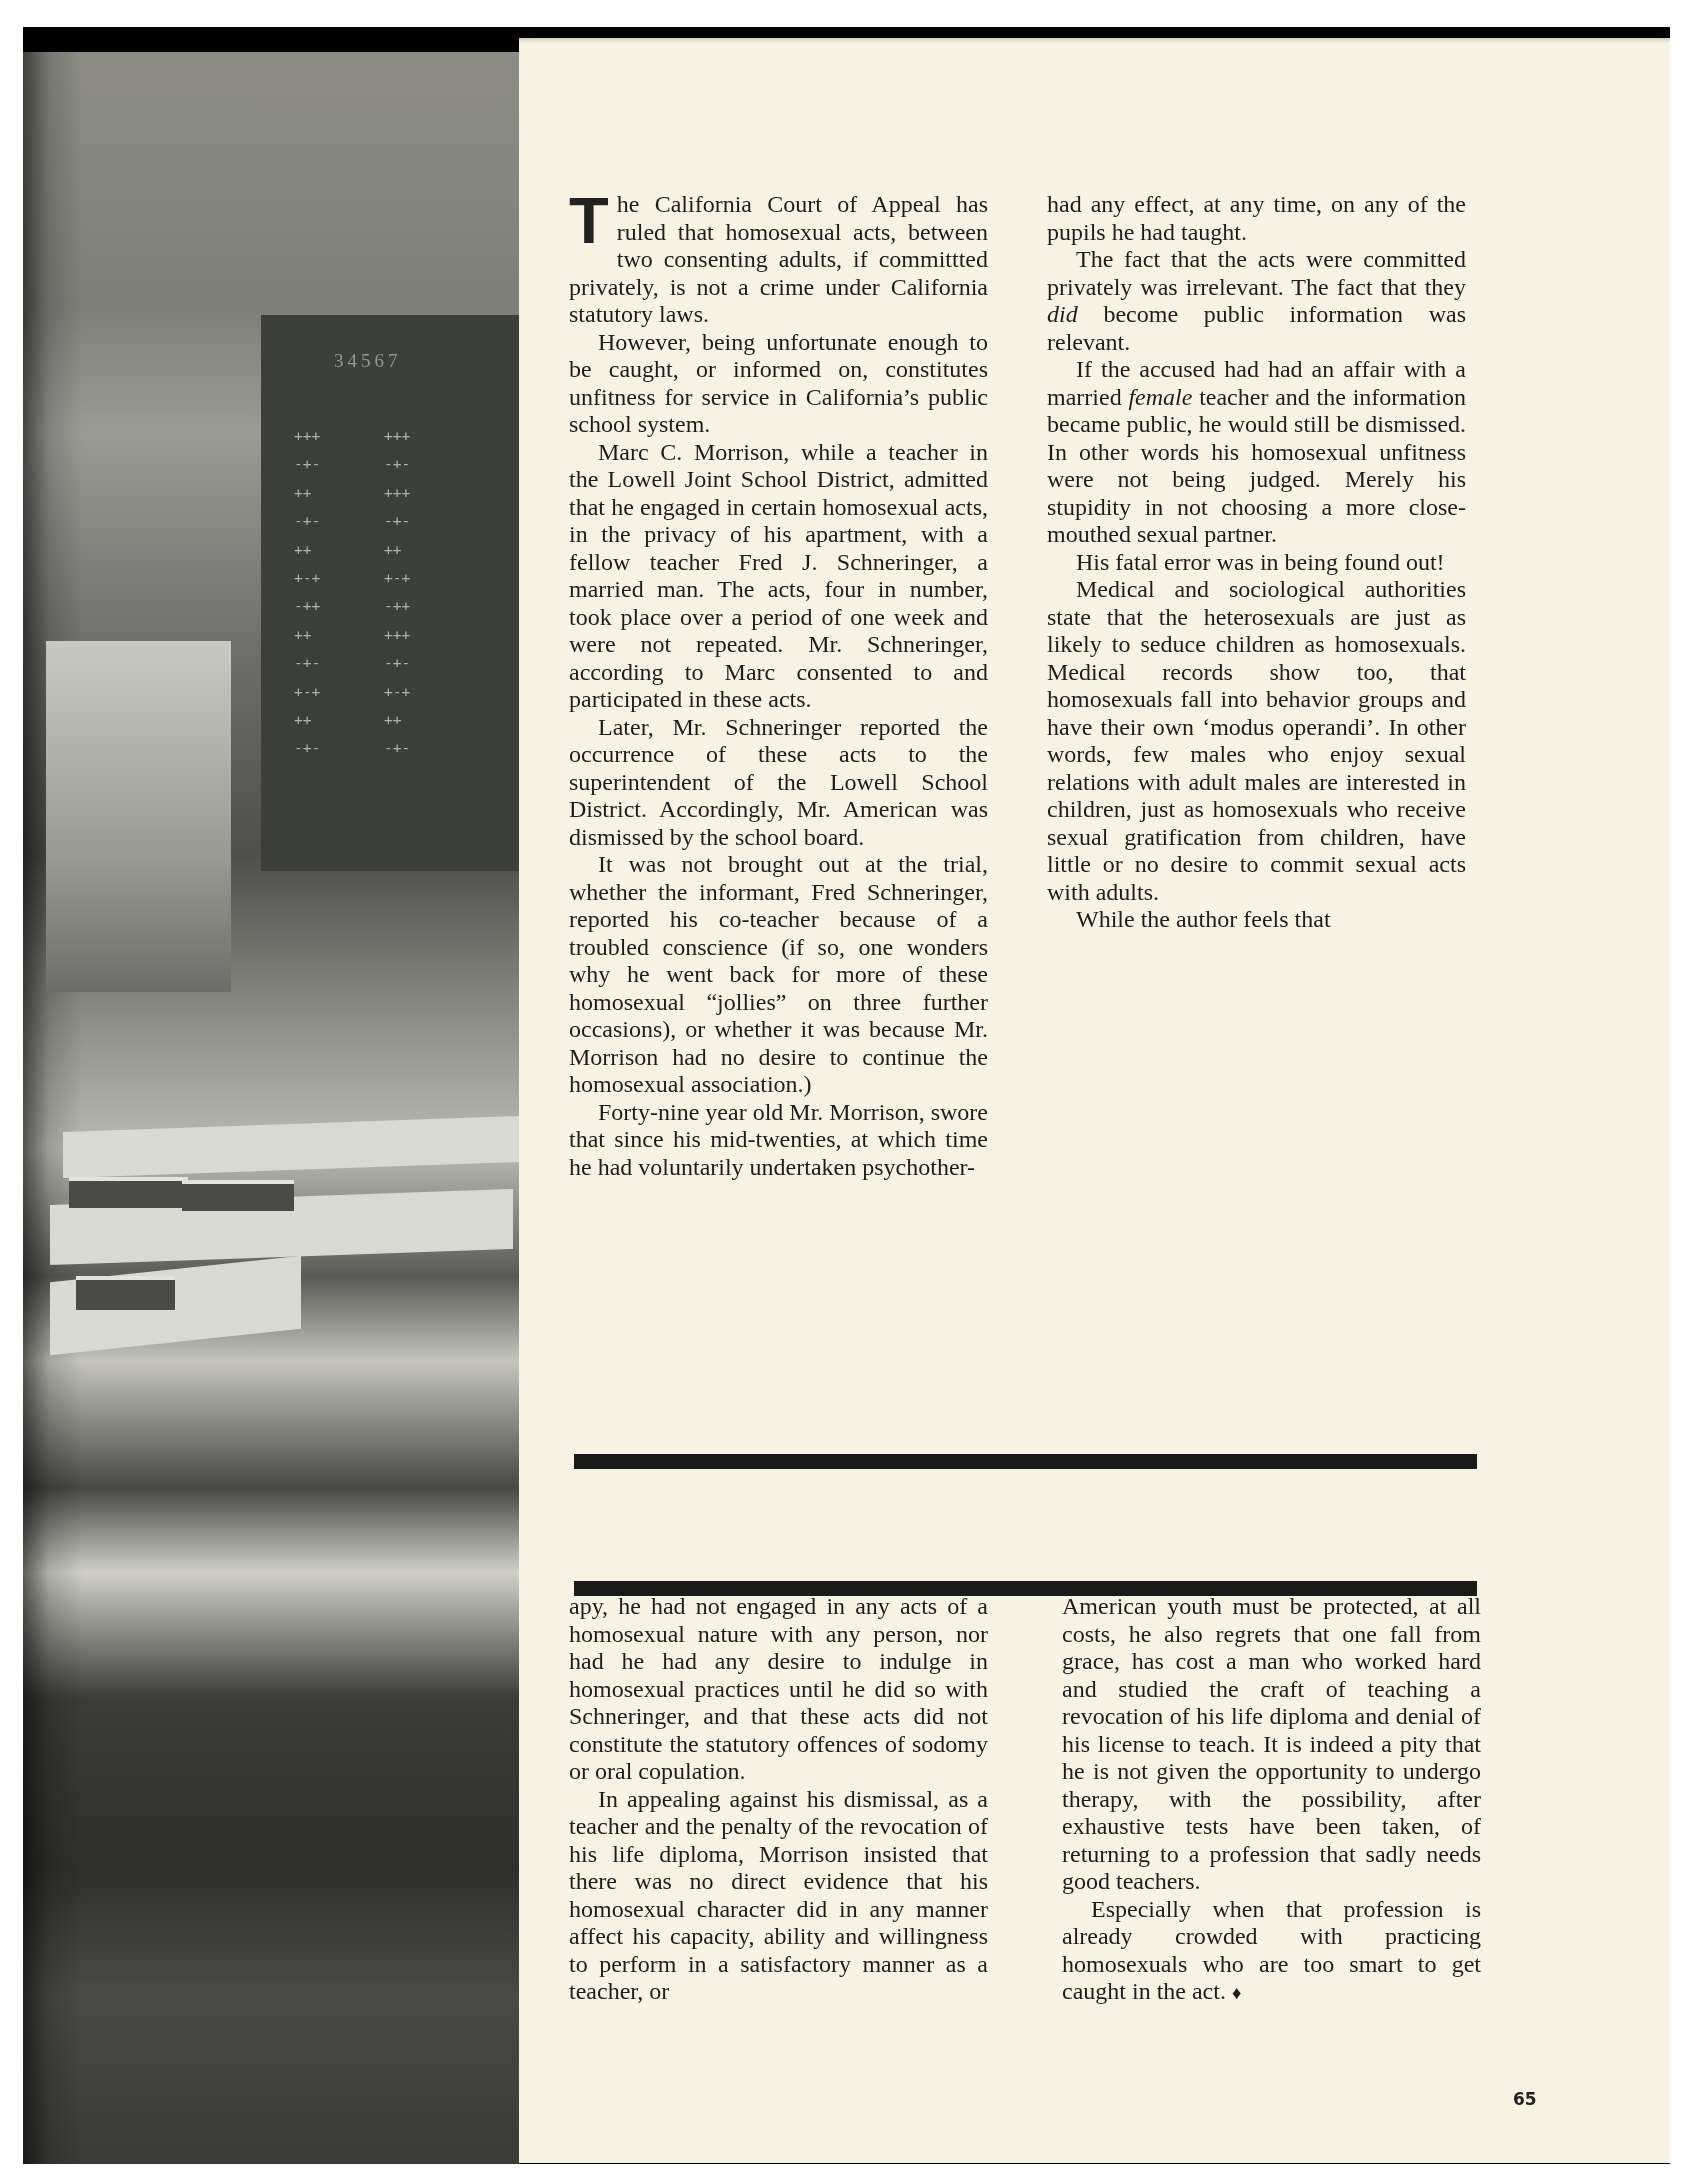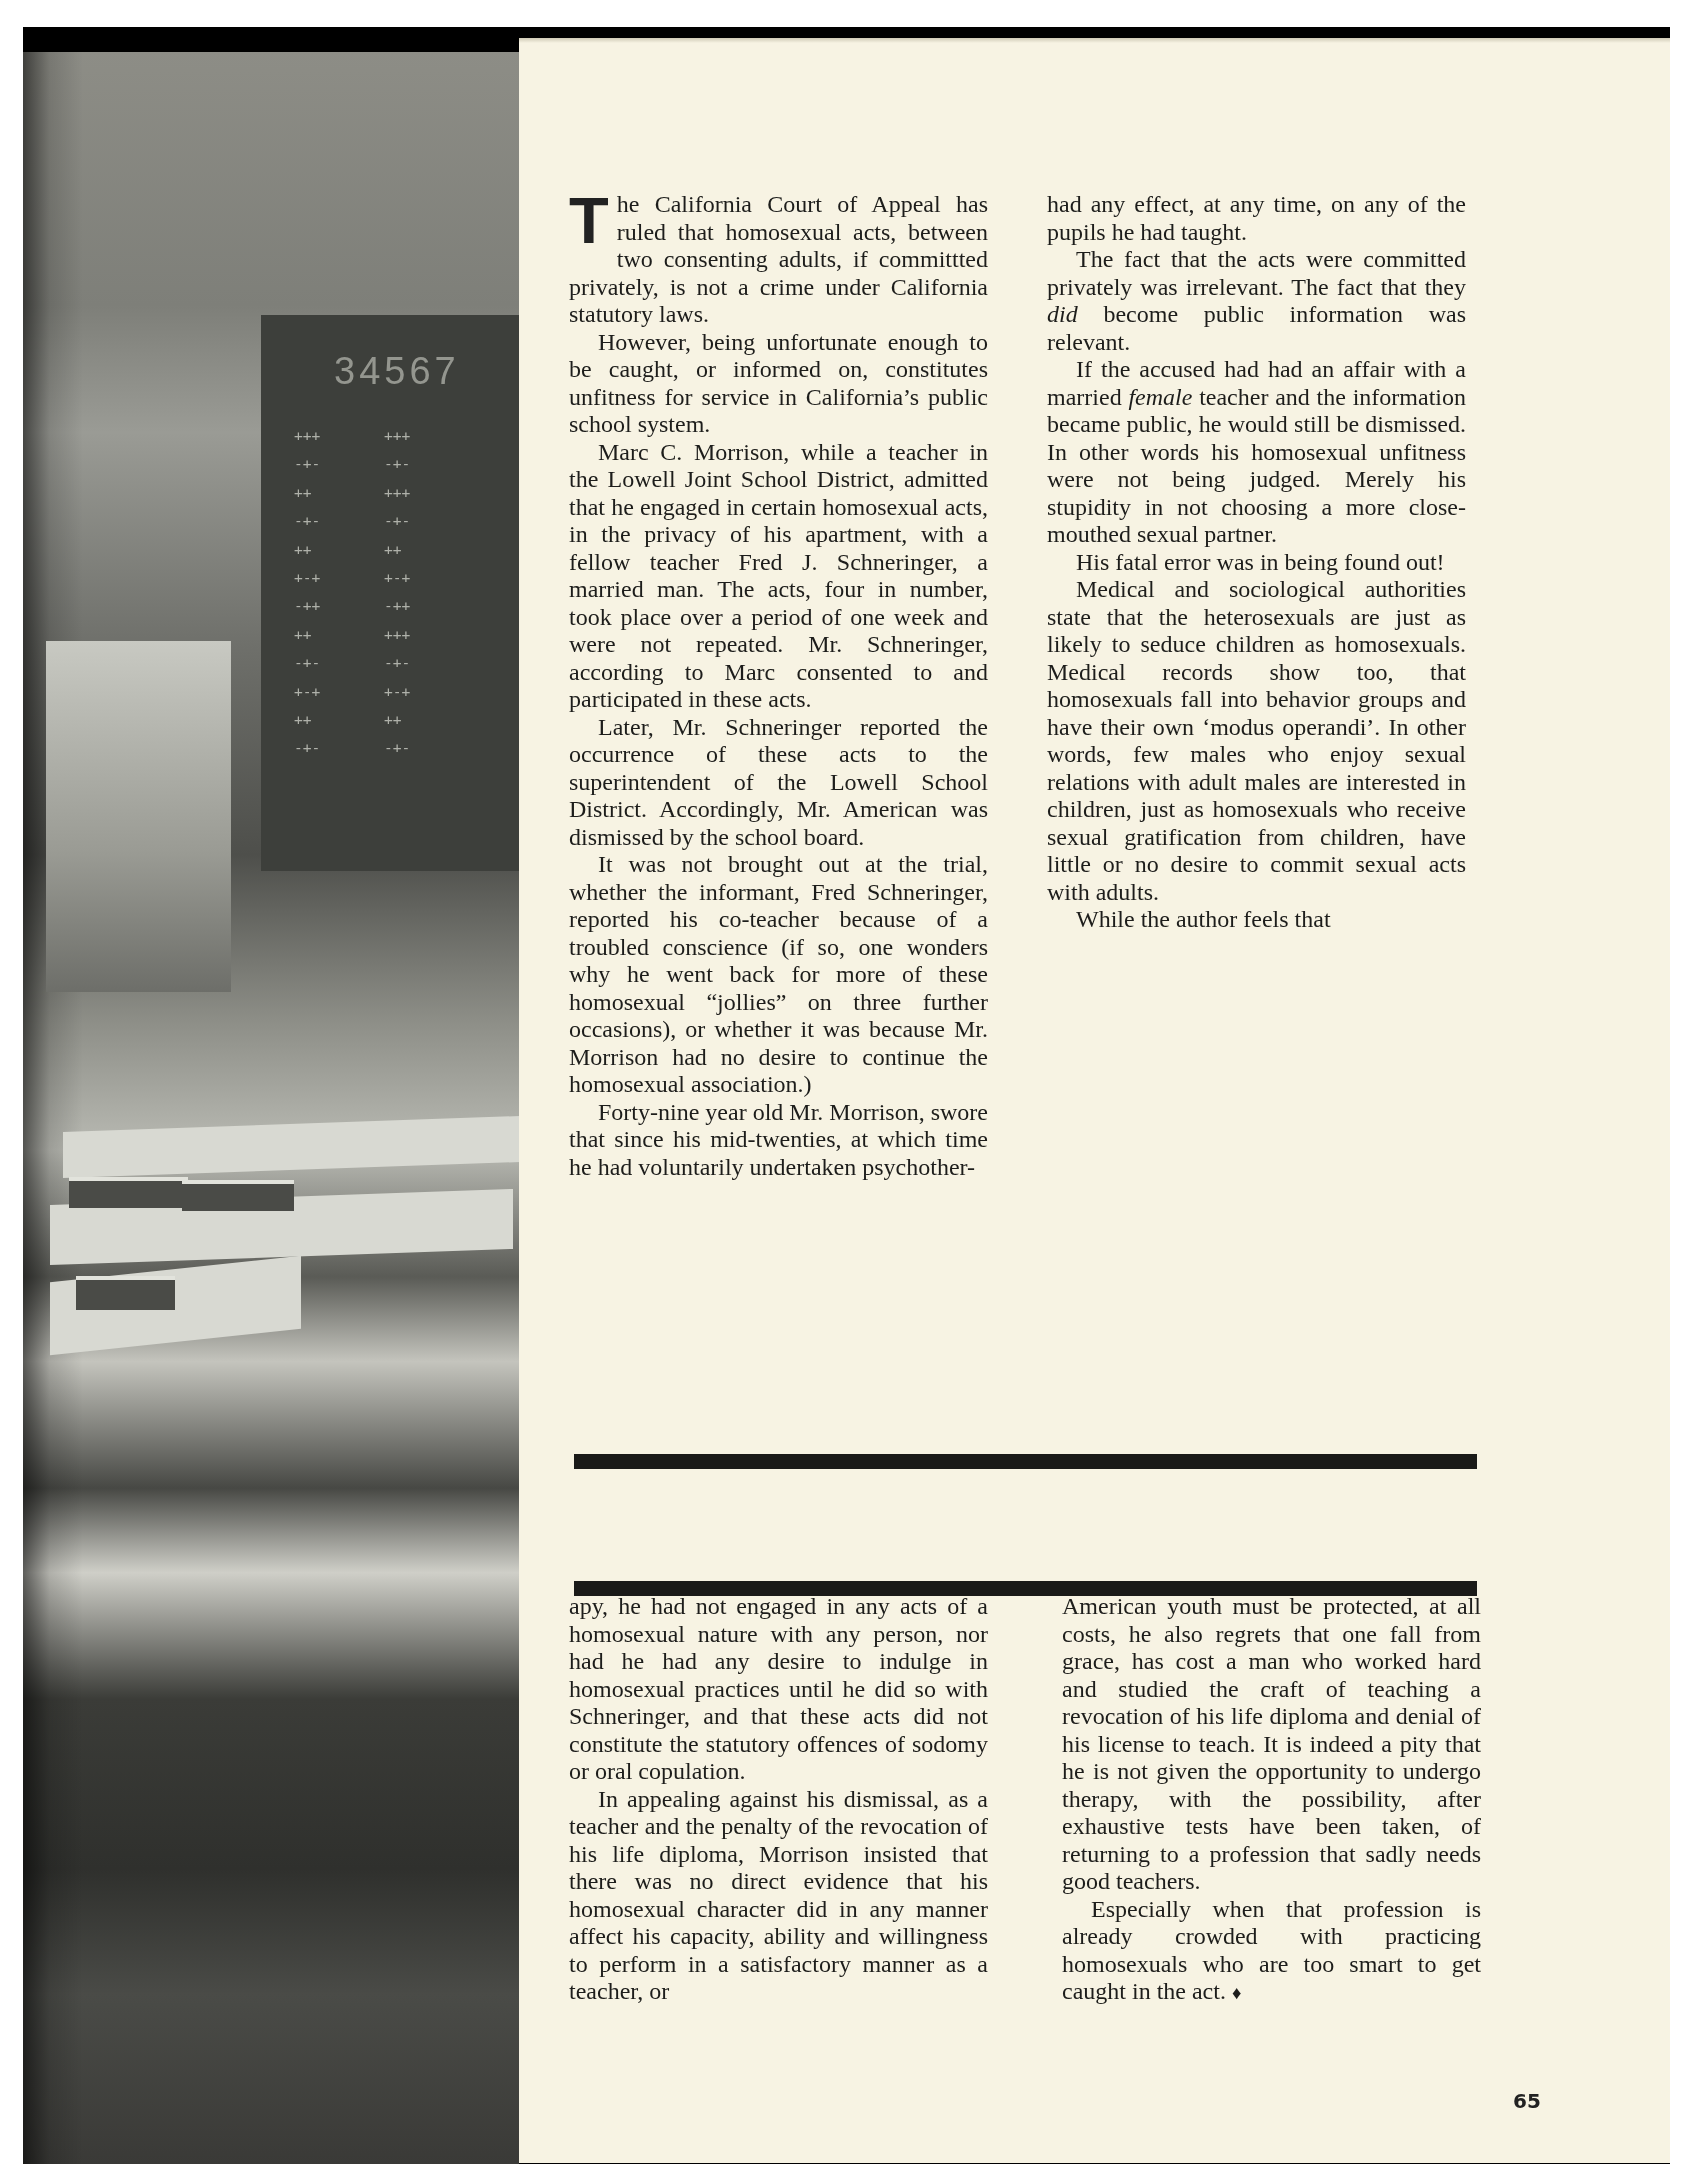--- a/index.html
+++ b/index.html
@@ -6,21 +6,21 @@
   body { width: 1687px; height: 2183px; position: relative; overflow: hidden; font-family: "Liberation Serif", serif; }
 
   .scan-frame { position: absolute; left: 23px; top: 26.5px; width: 1647px; height: 2137px; background: #000; }
   .photo {
     position: absolute; left: 23px; top: 52px; width: 496px; height: 2112px;
     background:
       linear-gradient(90deg, rgba(0,0,0,0.55) 0px, rgba(0,0,0,0.15) 26.5px, rgba(0,0,0,0) 60px),
       linear-gradient(180deg, #8d8d86 0%, #7e7f79 12%, #9a9b95 18%, #6f706b 28%, #4e4f4b 38%, #8e8f88 46%, #b9bab3 52%, #5a5b56 58%, #c4c4bd 62%, #474844 68%, #cfcfc8 72%, #3b3c38 78%, #2f302d 86%, #4a4b47 92%, #3a3a37 100%);
   }
   .chalkboard { position: absolute; left: 261px; top: 314px; width: 258px; height: 556px; background: #3d3f3b; }
-  .chalk-numbers { position: absolute; left: 334px; top: 351px; color: #b9bbb3; font-size: 38px; letter-spacing: 4px; font-family: Liberation Sans, sans-serif; opacity: 0.7; }
+  .chalk-numbers { position: absolute; left: 334px; top: 351px; color: #b9bbb3; font-size: 19px; letter-spacing: 4px; font-family: Liberation Serif, serif; opacity: 0.7; }
   .chalk-col { position: absolute; color: #d6d8cf; font-size: 14.6px; line-height: 28.4px; font-family: "DejaVu Sans Mono", monospace; opacity: 0.75; }
   .window-pane { position: absolute; left: 23px; top: 589px; width: 185px; height: 351px; background: linear-gradient(180deg, #c8c9c2, #9a9b94 60%, #6d6e69); }
   .desk-top { position: absolute; background: #d8d9d2; }
   .book { position: absolute; background: #4a4b47; border-top: 4px solid #e2e3dc; }
 
   .page {
     position: absolute; left: 519px; top: 38px; width: 1151px; height: 2125px;
     background: #f7f3e3;
   }
   .page::before { content: ""; position: absolute; left: 0; right: 0; top: 0; height: 5.3px; background: linear-gradient(180deg, #cfcab6, rgba(247,243,227,0)); }
@@ -38,21 +38,21 @@
 
   .rule { position: absolute; left: 55px; width: 903px; height: 14.6px; background: #1a1a18; }
   .rule-top { top: 1416px; }
   .rule-bottom { top: 1543px; }
   .pullquote {
     position: absolute; left: 55px; top: 1442px; width: 903px;
     text-align: center; font-family: "DejaVu Sans", sans-serif; font-weight: bold;
     font-size: 30px; line-height: 38px; color: #1a1a18; letter-spacing: -0.3px;
   }
   .end-mark { font-size: 18.5px; }
-  .page-number { position: absolute; left: 994px; top: 2051px; font-family: "DejaVu Sans", sans-serif; font-weight: bold; font-size: 20px; color: #222; }
+  .page-number { position: absolute; left: 994px; top: 2051px; font-family: "DejaVu Sans", sans-serif; font-weight: bold; font-size: 17px; color: #222; }
 </style>
 </head>
 <body>
 
 <div class="scan-frame"></div>
 
 <div class="photo">
   <div class="window-pane"></div>
   <div class="chalkboard" style="left:238px;top:263px;"></div>
   <div class="chalk-numbers" style="left:311px;top:298px;">34567</div>

